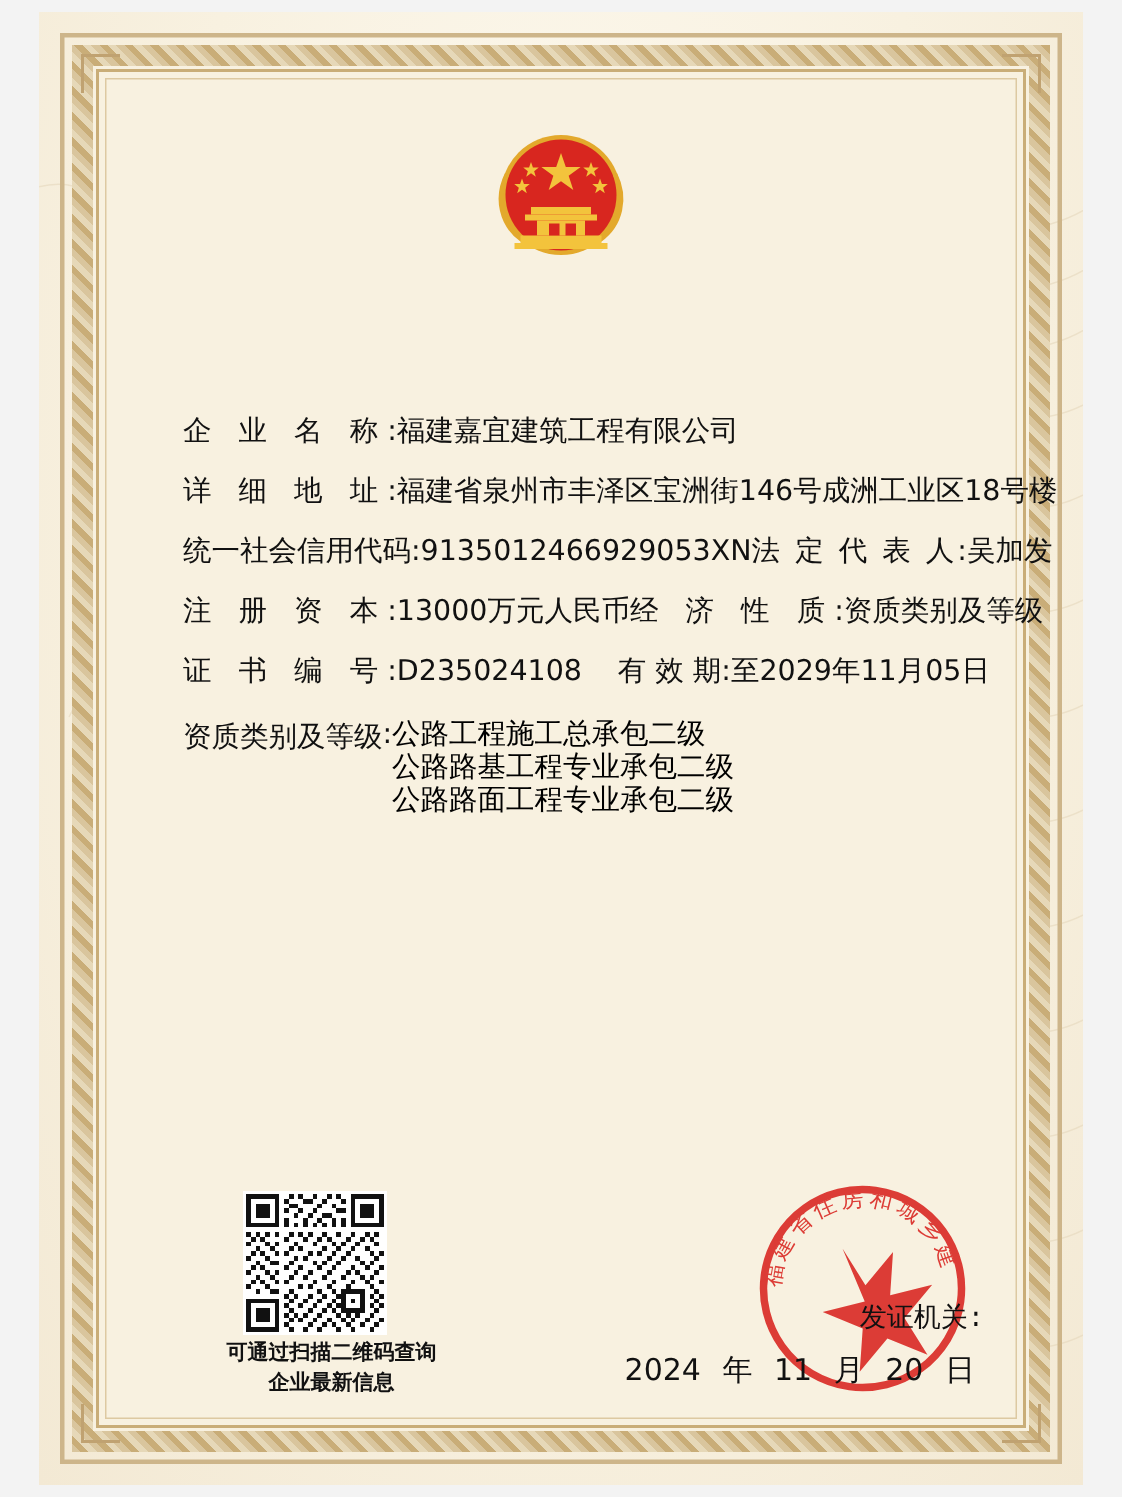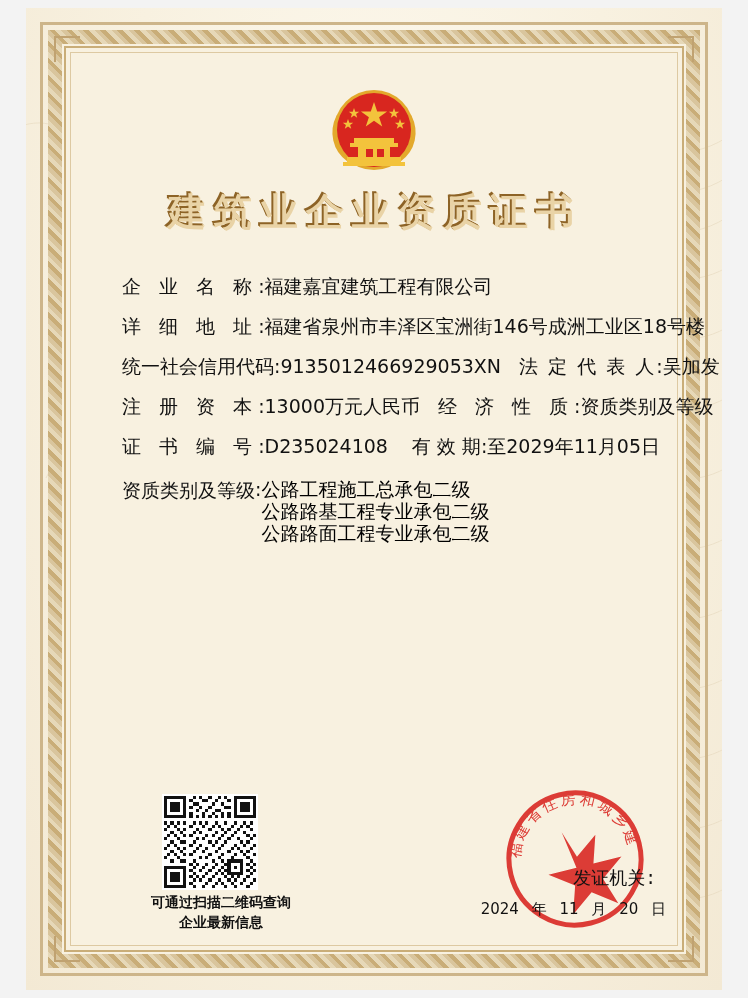--- a/index.html
+++ b/index.html
@@ -152,21 +152,20 @@
   .val {
     white-space: nowrap;
     color: #111;
   }
   .row .pair {
     display: flex;
     align-items: baseline;
   }
   .row.split {
     justify-content: flex-start;
-    gap: 18px;
   }
   .row.split .right {
     margin-left: auto;
     display: flex;
     align-items: baseline;
     padding-right: 2px;
   }
 
   .qual {
     display: flex;
@@ -216,23 +215,23 @@
     position: absolute;
     right: 66px;
     top: 858px;
     font-size: 18px;
     color: #111;
     white-space: nowrap;
     font-family: Liberation Mono, monospace;
   }
   .issue-date {
     position: absolute;
-    right: 52px;
+    right: 68px;
     top: 892px;
-    font-size: 15px;
+    font-size: 20px;
     color: #111;
     white-space: nowrap;
     font-family: "DejaVu Sans", "Liberation Sans", sans-serif;
   }
   .issue-date span { margin: 0 4px; }
 
   
   .seal {
     position: absolute;
     right: 72px;
@@ -308,21 +307,20 @@
             <rect x="29" y="76" width="62" height="4"></rect>
           </g>
           <g fill="#d8261f">
             <rect x="52" y="63" width="7" height="8"></rect>
             <rect x="63" y="63" width="7" height="8"></rect>
           </g>
         </g>
       </svg>
     </div>
 
-    <div class="title">建筑业企业资质证书</div>
 
     <div class="fields">
 
       <div class="row">
         <span class="lbl sp2">企 业  名  称</span>
         <span class="lbl">:</span>
         <span class="val">福建嘉宜建筑工程有限公司</span>
       </div>
 
       <div class="row">

